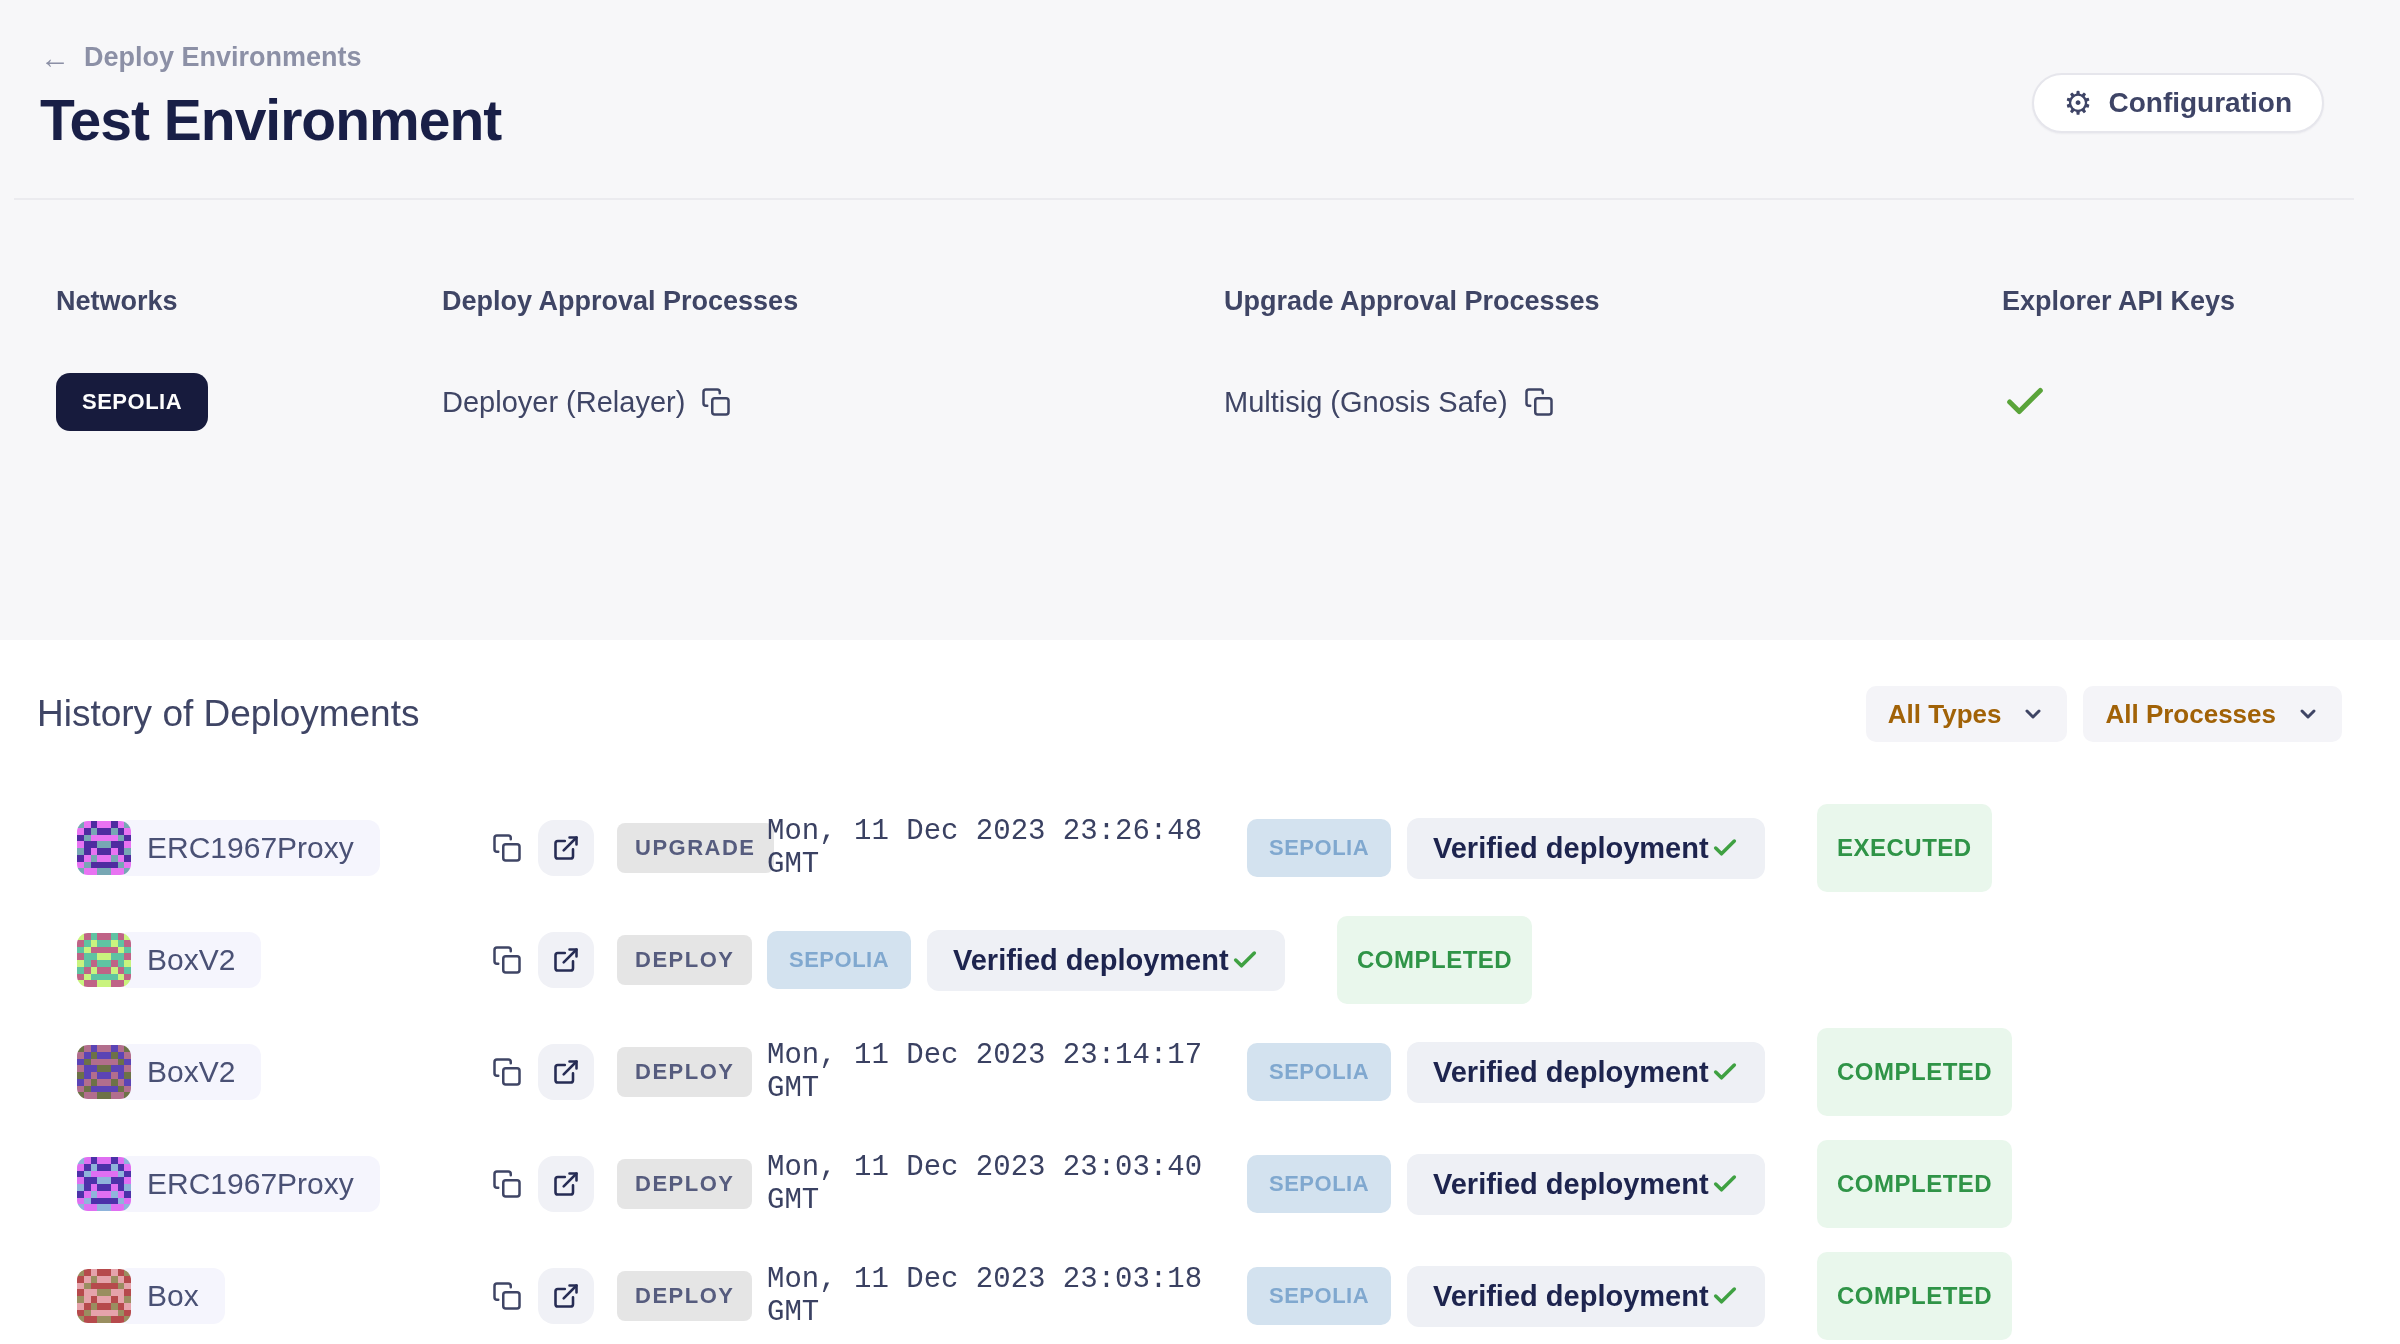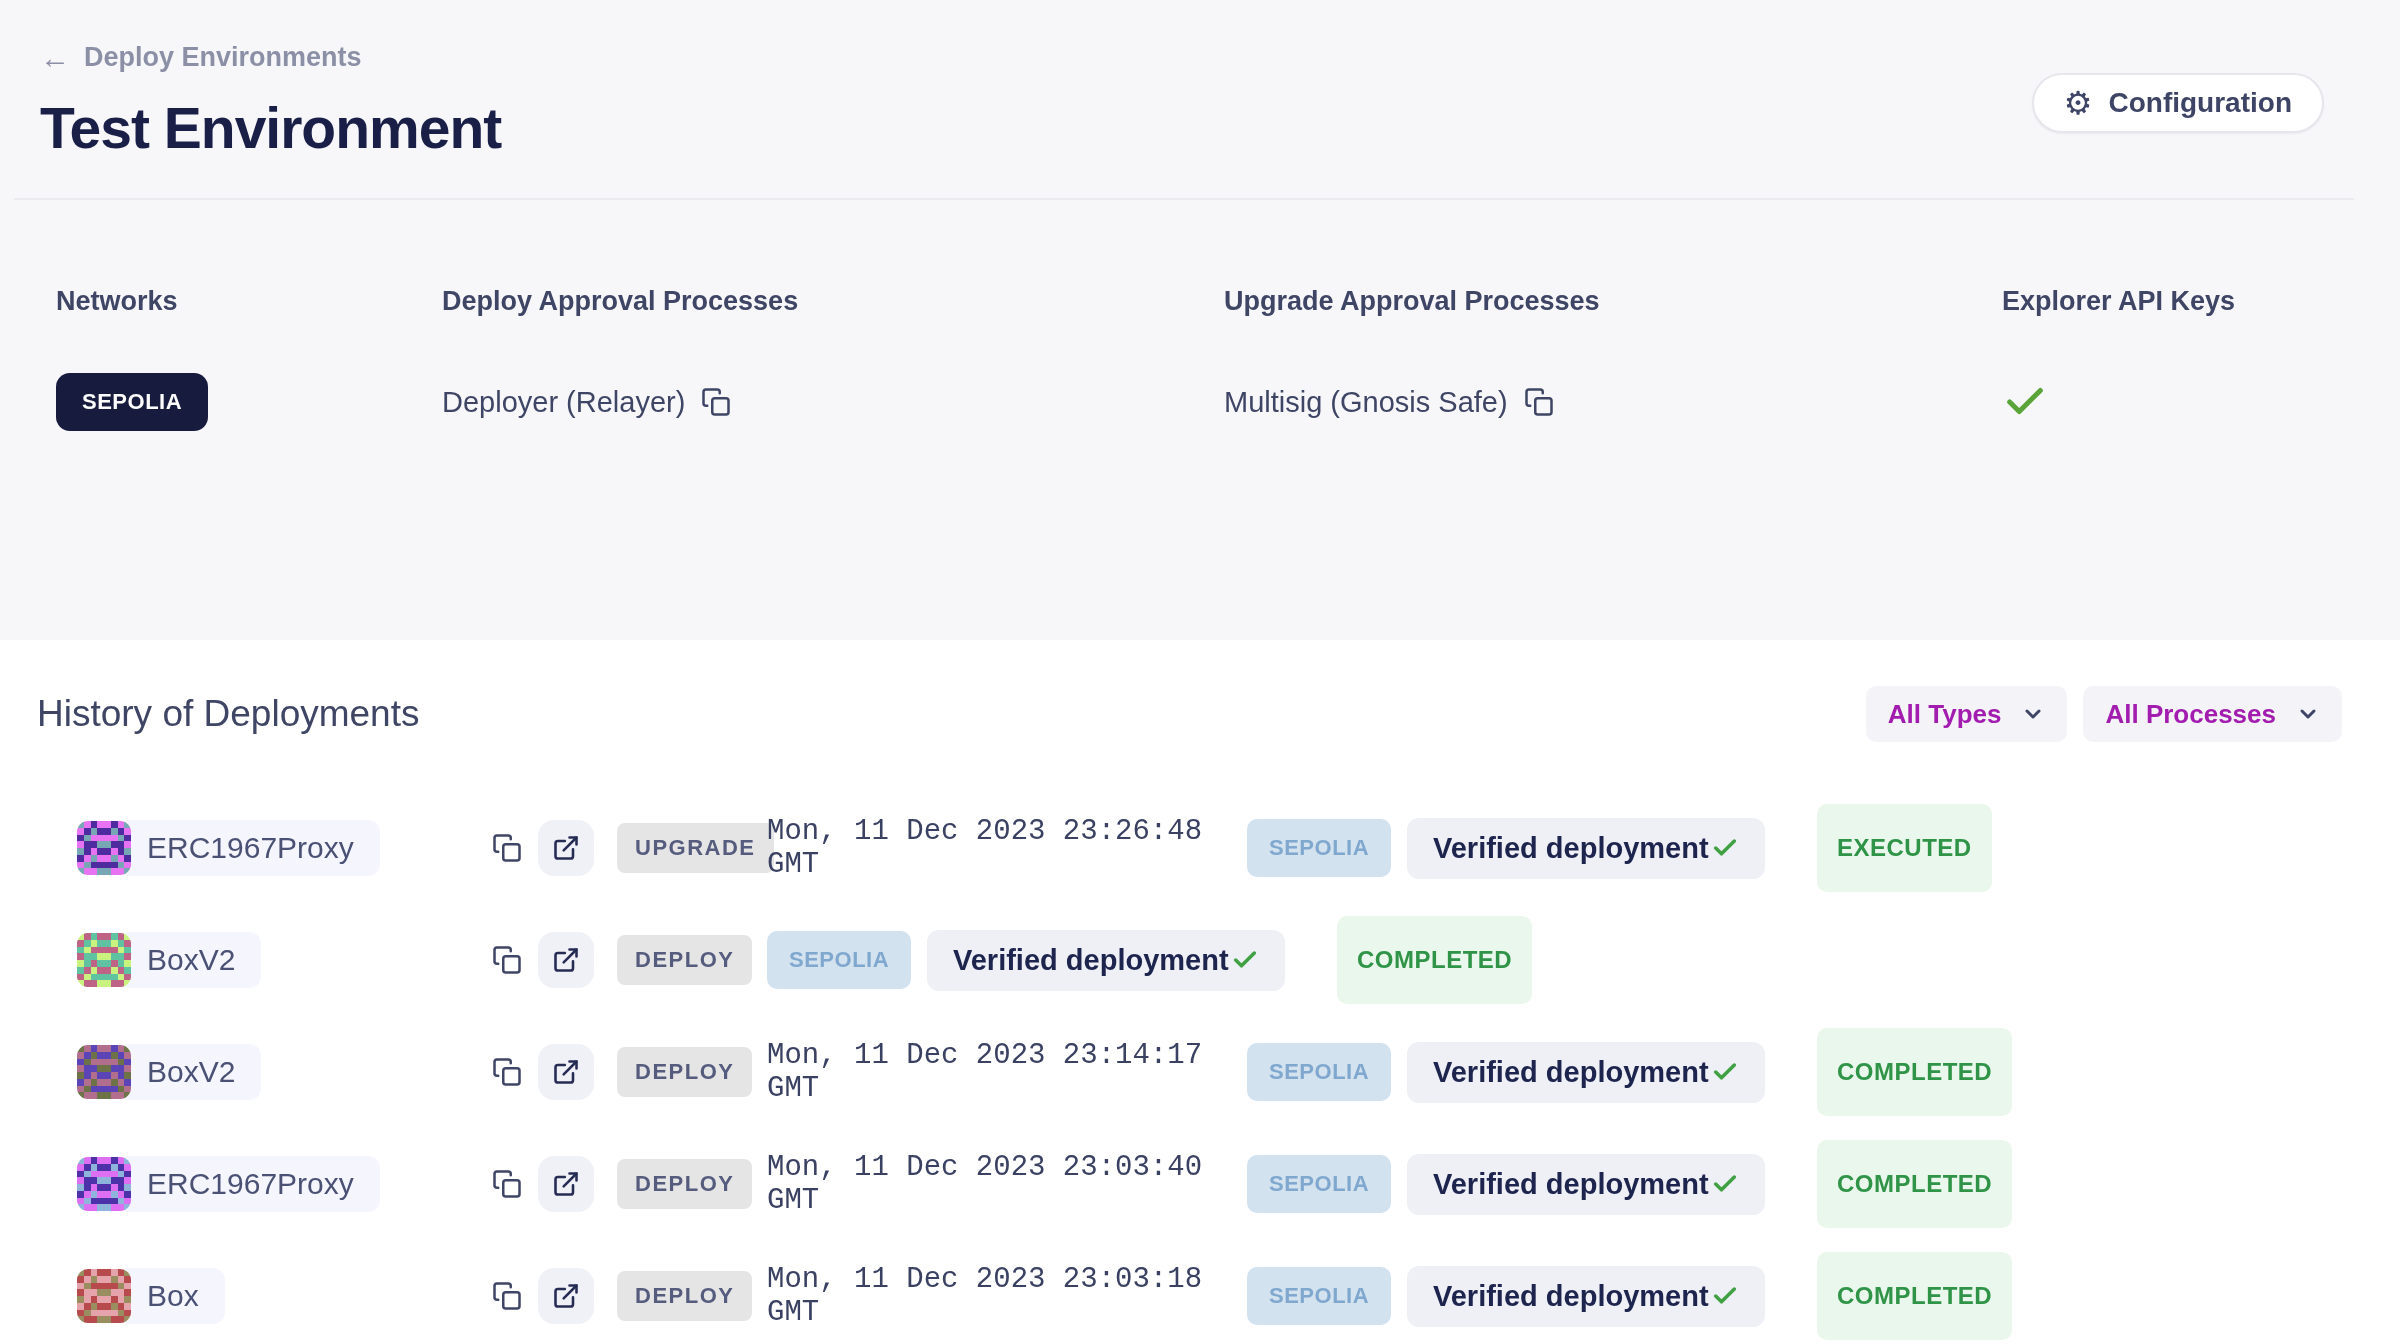--- a/index.html
+++ b/index.html
@@ -6,21 +6,21 @@
   html,body { width:2400px; height:1344px; }
   body { font-family:"Liberation Sans", sans-serif; background:#fff; overflow:hidden; }
   .screen { position:relative; width:2400px; height:1344px; }
 
   
   .top-zone { background:#f7f7f9; height:640px; }
 
   .page-header { position:relative; padding:42px 0 0 40px; height:200px; }
   .breadcrumb { display:inline-flex; align-items:center; gap:14px; color:#8c90a6; font-size:27px; font-weight:600; cursor:pointer; }
   .breadcrumb .arrow { font-size:30px; line-height:1; }
-  .page-title { margin-top:22px; font-size:57px; font-weight:700; letter-spacing:-1px; color:#191f47; }
+  .page-title { margin-top:14px; font-size:57px; font-weight:700; letter-spacing:-1px; color:#191f47; }
   .header-divider { position:absolute; bottom:0; left:14px; right:46px; border-bottom:2px solid #ebebef; }
 
   .config-btn { position:absolute; top:73px; right:76px; display:inline-flex; align-items:center; gap:16px;
     background:#fff; border:2px solid #e6e6ec; border-radius:30px; padding:12px 30px; height:60px;
     font-family:"Liberation Sans", sans-serif; font-size:28px; font-weight:600; color:#3e4466; cursor:pointer;
     box-shadow:0 1px 2px rgba(20,24,60,0.05); }
   .config-btn .gear { font-family:"DejaVu Sans", sans-serif; font-size:32px; line-height:1; color:#3e4466; }
 
   
   .env-grid { display:grid; grid-template-columns:386px 782px 778px 1fr; padding:86px 0 0 56px; }
@@ -31,21 +31,21 @@
   .copy-btn { background:none; border:none; cursor:pointer; display:inline-flex; align-items:center; padding:2px; }
   .copy-btn svg { width:30px; height:30px; stroke:#3f4565; }
   .big-check svg { width:46px; height:46px; stroke:#5aa43a; }
 
   
   .history { background:#ffffff; padding-top:46px; }
   .history-head { display:flex; justify-content:space-between; align-items:center; padding:0 58px 0 37px; }
   .history-title { font-size:37px; font-weight:400; color:#3f4565; }
   .filters { display:flex; gap:16px; }
   .filter-btn { display:inline-flex; align-items:center; gap:20px; background:#f4f4f8; border:none; border-radius:10px;
-    padding:0 22px; height:56px; font-family:"Liberation Sans", sans-serif; font-size:26px; font-weight:600; color:#a21caf; cursor:pointer; }
+    padding:0 22px; height:56px; font-family:"Liberation Sans", sans-serif; font-size:26px; font-weight:600; color:#a16207; cursor:pointer; }
   .filter-btn svg { width:24px; height:24px; stroke:#3f4565; }
 
   .rows { margin-top:50px; }
   .row { display:flex; align-items:center; height:112px; padding-left:77px; }
   .cell { display:flex; align-items:center; }
   .cell-name { width:415px; }
   .cell-icons { width:125px; gap:16px; }
   .cell-type { width:150px; }
   .cell-time { width:480px; font-size:29px; font-weight:500; color:#3a4162;font-family:Liberation Mono, monospace; }
   .cell-network { width:160px; }

